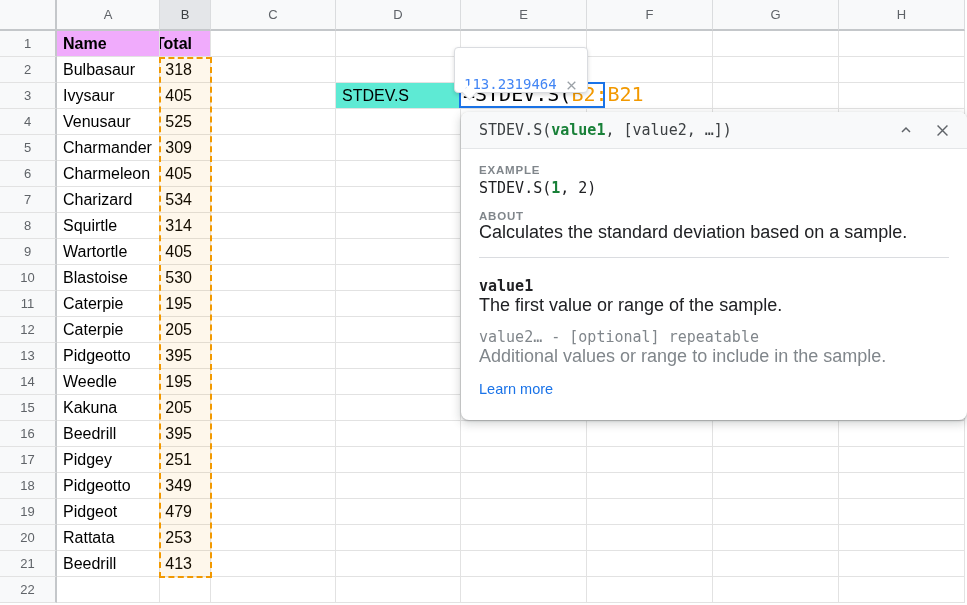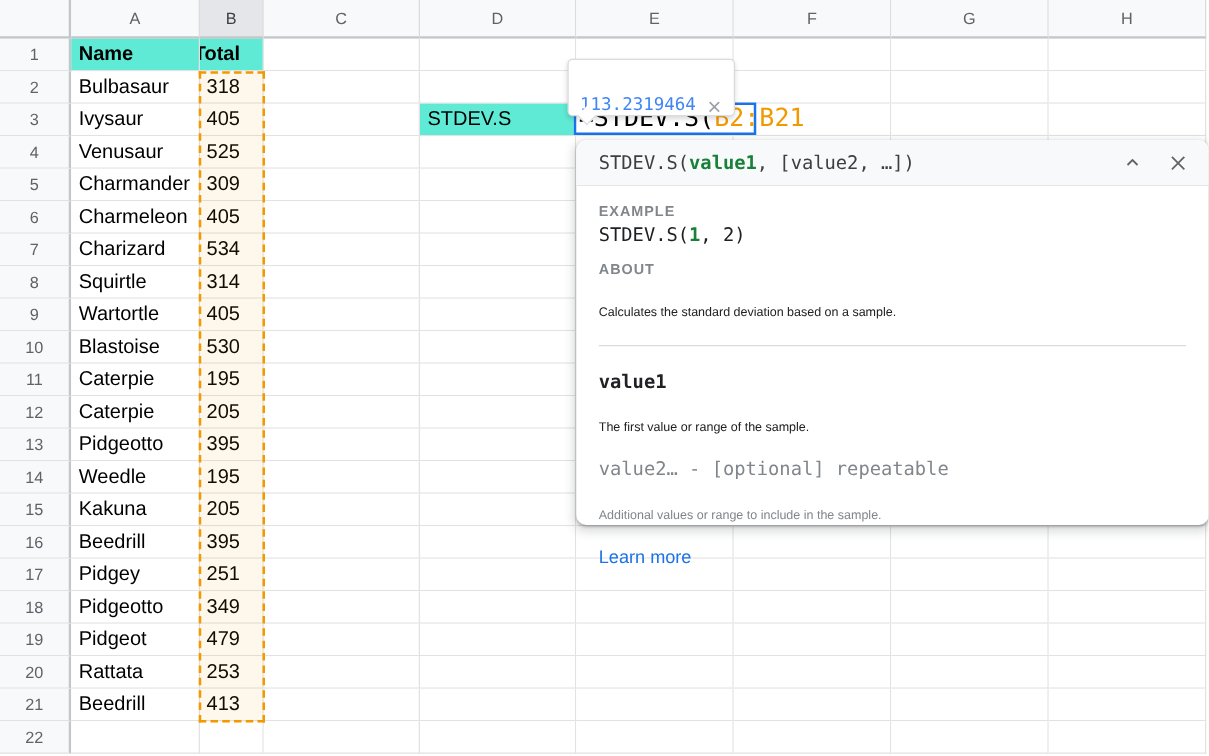--- a/index.html
+++ b/index.html
@@ -12,21 +12,21 @@
   .grid>div{box-sizing:border-box;overflow:hidden;white-space:nowrap;}
   .corner{background:#f8f9fa;border-right:2px solid #c4c7ca;border-bottom:2px solid #c4c7ca;}
   .colhead{background:#f8f9fa;border-right:1px solid #dadcde;border-bottom:2px solid #c4c7ca;
            color:#5f6368;font-size:13px;display:flex;align-items:center;justify-content:center;}
   .colhead.sel{background:#e4e6e9;color:#3c4043;}
   .rowhead{background:#f8f9fa;border-right:2px solid #c4c7ca;border-bottom:1px solid #e2e2e2;
            color:#5f6368;font-size:13px;display:flex;align-items:center;justify-content:center;}
   .c{border-right:1px solid #e2e2e2;border-bottom:1px solid #e2e2e2;font-size:16px;color:#000;
      display:flex;align-items:center;padding:0 6px;background:#fff;}
   .c.total{justify-content:flex-end;padding-right:18px;}
-  .c.hdr{background:#5eead4;font-weight:bold;}
+  .c.hdr{background:#f0abfc;font-weight:bold;}
   .c.green-label{background:#5eead4;}
   
   .range-overlay{position:absolute;left:159px;top:57px;width:53px;height:521px;box-sizing:border-box;
                  border:2px dashed #f29900;background:rgba(242,153,0,.08);pointer-events:none;z-index:2;}
   
   .formula-cell{position:absolute;left:459px;top:82px;width:146px;height:26px;box-sizing:border-box;
                 background:#fff;border:2px solid #1a73e8;display:flex;align-items:flex-end;padding-left:2px;
                 font-family:"DejaVu Sans Mono",monospace;font-size:20px;color:#000;z-index:3;}
   .orange{color:#f29900;}
   
@@ -42,21 +42,21 @@
   .help-head{height:37px;background:#f8f9fa;border-bottom:1px solid #e4e6e8;border-radius:8px 8px 0 0;
              display:flex;align-items:center;padding:0 16px 0 18px;box-sizing:border-box;}
   .sig{flex:1;font-family:"DejaVu Sans Mono",monospace;font-size:15px;color:#3c4043;}
   .g{color:#188038;} .b{font-weight:bold;}
   .head-icons{display:flex;gap:20px;align-items:center;}
   .icon-btn{display:flex;align-items:center;justify-content:center;cursor:pointer;}
   .help-body{padding:15px 18px 14px;}
   .lbl{font-size:11.5px;font-weight:bold;color:#80868b;letter-spacing:.8px;}
   .code{font-family:"DejaVu Sans Mono",monospace;font-size:15px;color:#202124;margin-top:3px;line-height:18px;}
   .lbl.about{margin-top:13px;}
-  .txt{font-size:10px;color:#202124;margin-top:20px;line-height:18px;}
+  .txt{font-size:18px;color:#202124;margin-top:1px;line-height:18px;}
   hr.div{border:none;border-top:1px solid #dadce0;margin:16px 0 19px;}
   .code.arg{margin-top:0;}
   .code.arg2{margin-top:14px;}
   .gray{color:#80868b;}
   .learn{display:inline-block;margin-top:16px;color:#1a73e8;font-size:14.5px;cursor:pointer;text-decoration:none;}
 </style>
 </head>
 <body>
 
 <div class="stage">

